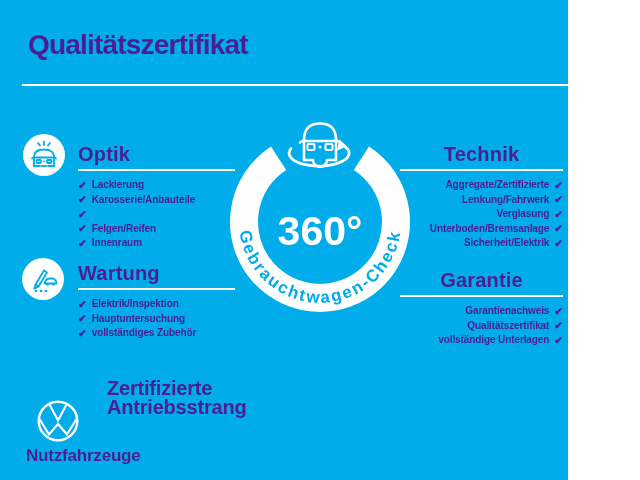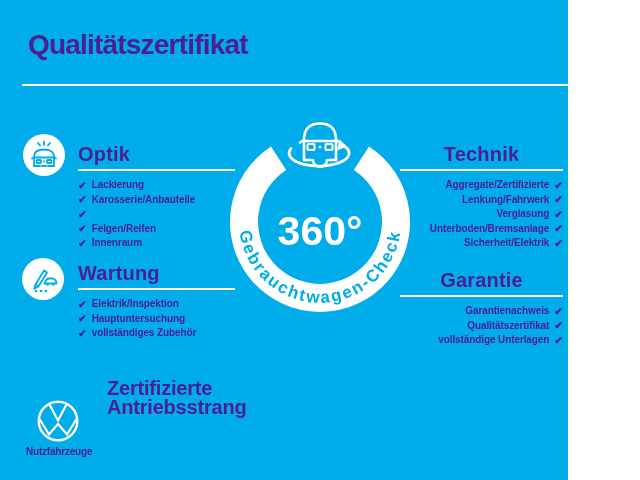--- a/index.html
+++ b/index.html
@@ -20,21 +20,21 @@
   .sec ul { list-style:none; margin-top:7px; }
   .sec li { display:flex; align-items:center; gap:5px; height:14.5px;
             font-size:10px; font-weight:bold; letter-spacing:-0.1px; white-space:nowrap; }
   .sec.right { text-align:center; }
   .sec.right li { justify-content:flex-end; }
   .chk { font-size:10.5px; line-height:1; }
 
   .center-layer { position:absolute; left:0; top:0; width:640px; height:480px; }
 
   .footer-brand { position:absolute; left:26px; top:446px; width:66px; text-align:center;
-                  font-size:10px; font-weight:bold; letter-spacing:-0.2px; }
+                  font-size:17px; font-weight:bold; letter-spacing:-0.2px; }
   .vw-logo { position:absolute; left:36px; top:399px; }
   .tagline { position:absolute; left:107px; top:379px; font-size:20px; font-weight:bold;
              line-height:18.5px; letter-spacing:-0.2px; }
 </style>
 </head>
 <body>
 
 <div class="canvas">
 
   <h1 class="page-title">Qualitätszertifikat</h1>

